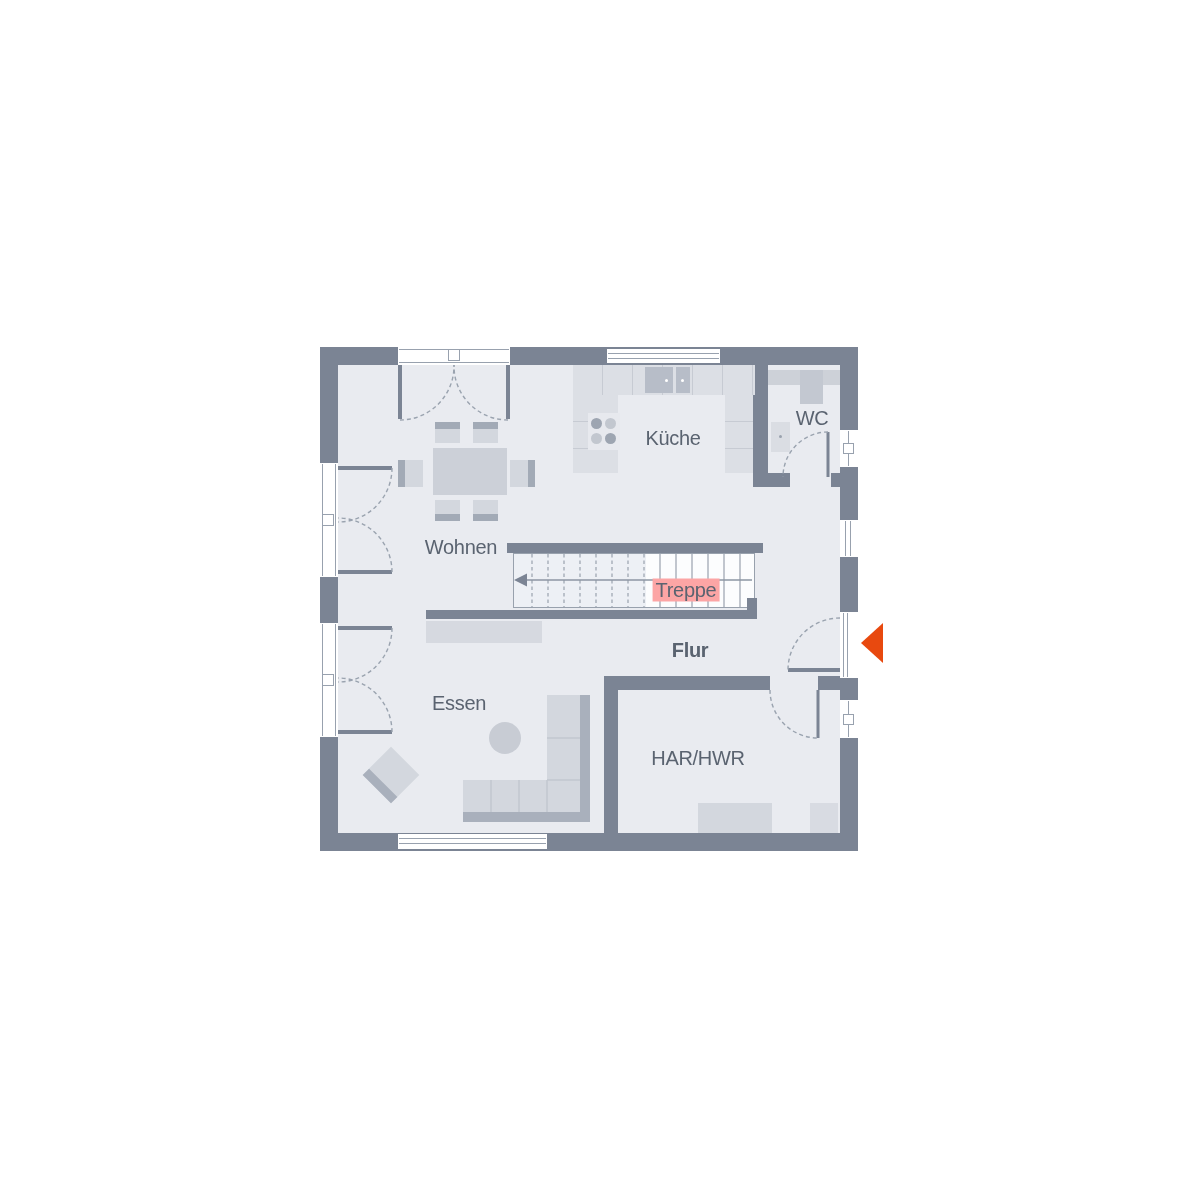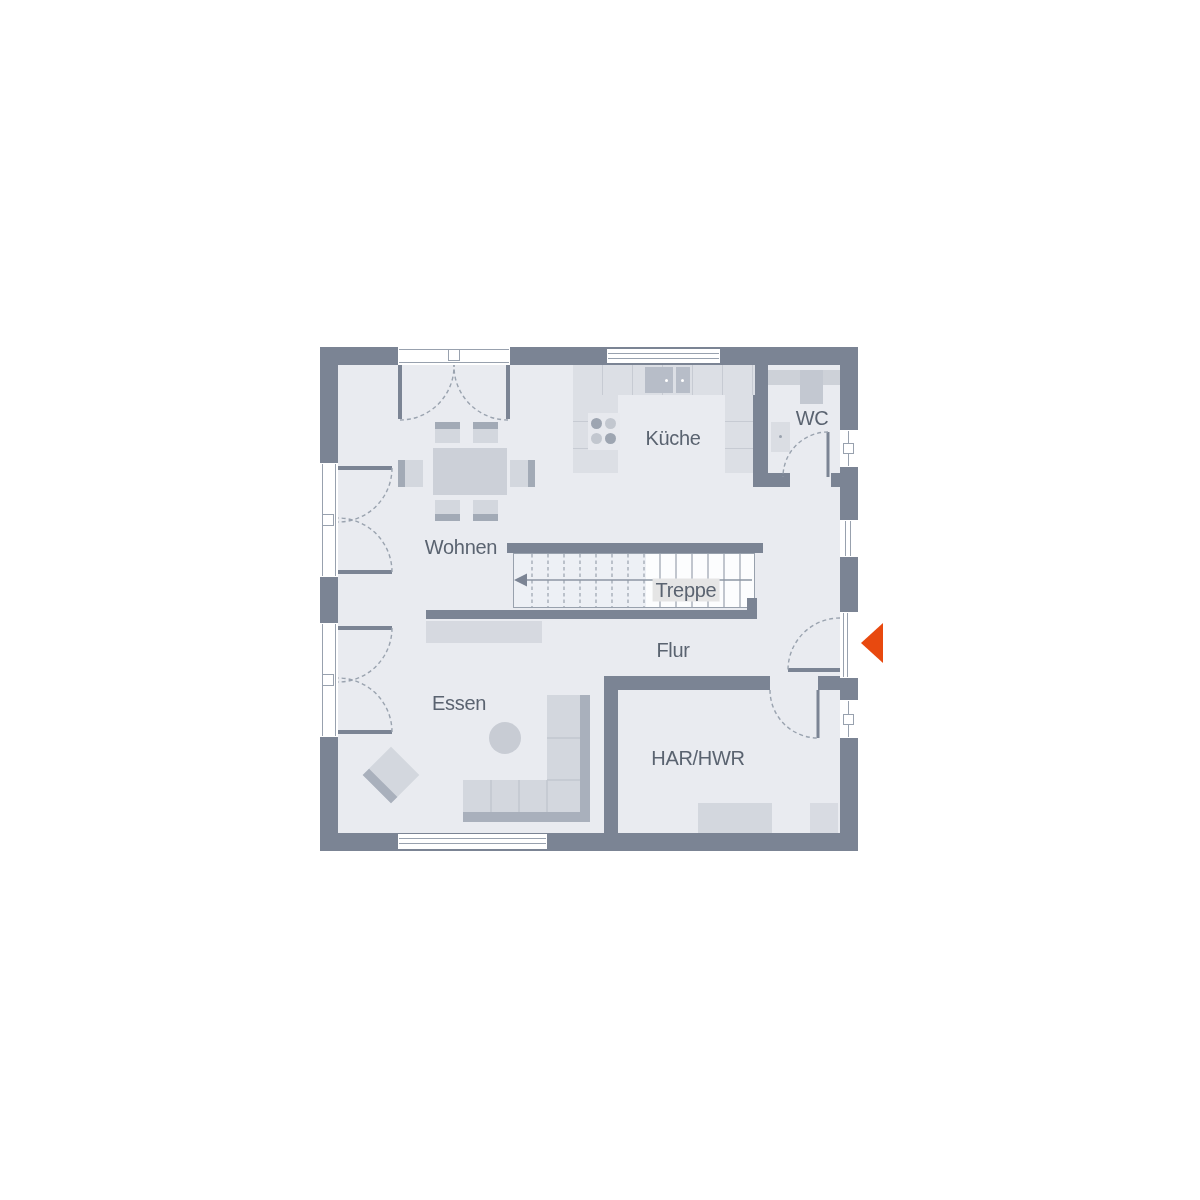--- a/index.html
+++ b/index.html
@@ -11,21 +11,21 @@
   .shell{position:absolute;left:0;top:0;width:538px;height:504px;box-sizing:border-box;
          border:18px solid var(--wall);background:var(--floor);}
   .wallseg{position:absolute;background:var(--wall);}
   .opening{position:absolute;background:#ffffff;box-sizing:border-box;}
   .glass-h{position:absolute;left:1px;right:1px;height:1px;background:var(--line);}
   .glass-v{position:absolute;top:1px;bottom:1px;width:1px;background:var(--line);}
   .handle{position:absolute;box-sizing:border-box;background:#ffffff;border:1.5px solid var(--line);}
   .furn{position:absolute;}
   .room-label{position:absolute;transform:translate(-50%,-50%);font-size:20px;
               letter-spacing:-0.3px;color:var(--label);white-space:nowrap;}
-  .on-stairs{background:#e5e5e5;padding:0 3px;}
+  .on-stairs{background:#fca5a5;padding:0 3px;}
   svg.lines{position:absolute;left:0;top:0;pointer-events:none;}
   .arc{fill:none;stroke:#9aa3af;stroke-width:1.4;stroke-dasharray:4 3;}
   .leaf{fill:none;stroke:var(--wall);stroke-width:4;}
   .leaf3{fill:none;stroke:var(--wall);stroke-width:3;}
   .step-d{stroke:#99a2ae;stroke-width:1.2;stroke-dasharray:3.5 3;}
   .step-s{stroke:#99a2ae;stroke-width:1.2;}
   .walkline{stroke:#8d96a3;stroke-width:1.4;}
   .cushion{stroke:#c2c7cf;stroke-width:1.5;}
   .counter-top{background:repeating-linear-gradient(to right,var(--counter) 0 29px,var(--counter-line) 29px 30px);}
   .counter-col{background:repeating-linear-gradient(to bottom,var(--counter) 0 26px,var(--counter-line) 26px 27px);}
@@ -206,19 +206,19 @@
       <path class="arc" d="M 450 343 A 48 48 0 0 0 498 391"></path>
 
       <line class="leaf" x1="468" y1="323" x2="520" y2="323"></line>
       <path class="arc" d="M 520 271 A 52 52 0 0 0 468 323"></path>
     </svg>
 
     <span class="room-label" style="left:353px;top:91px;">Küche</span>
     <span class="room-label" style="left:492px;top:71px;">WC</span>
     <span class="room-label" style="left:141px;top:200px;">Wohnen</span>
     <span class="room-label on-stairs" style="left:366px;top:243px;">Treppe</span>
-    <span class="room-label" style="left:353px;top:303px;">Flur</span>
+    <span class="room-label" style="left:370px;top:303px;font-weight:bold;">Flur</span>
     <span class="room-label" style="left:139px;top:356px;">Essen</span>
     <span class="room-label" style="left:378px;top:411px;">HAR/HWR</span>
 
     <div class="entry-arrow" style="left:541px;top:276px;"></div>
   </div>
 </div>
 
 </body></html>

